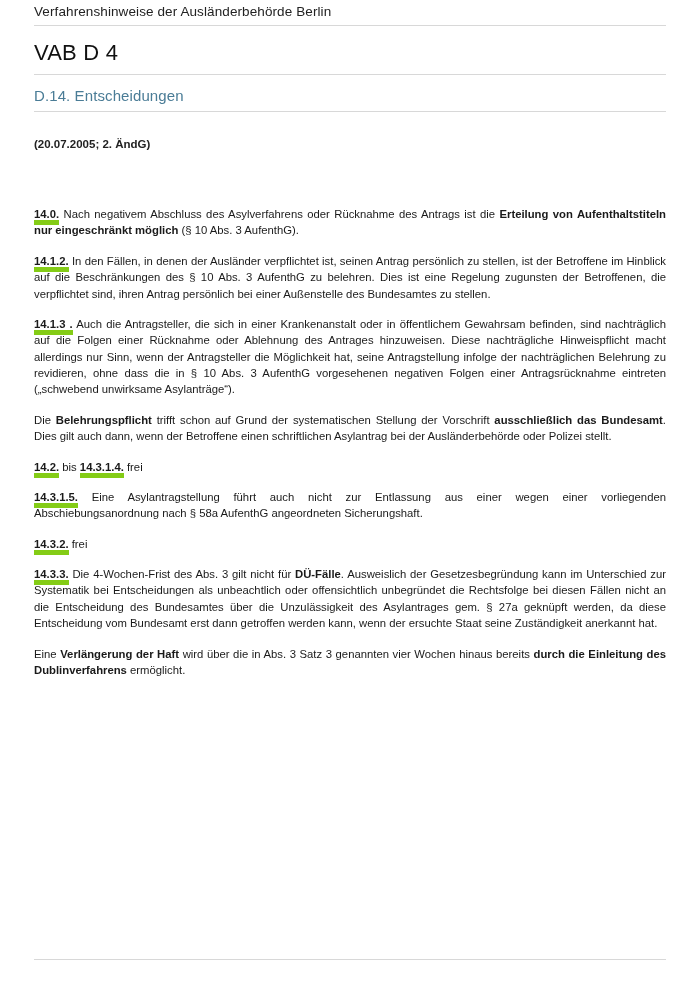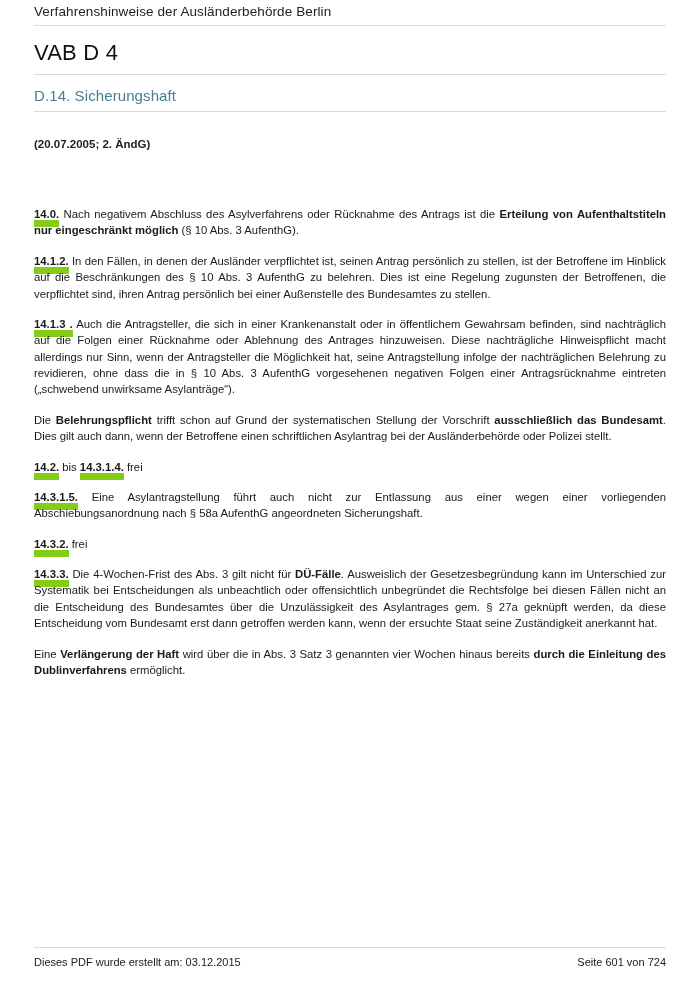--- a/index.html
+++ b/index.html
@@ -58,21 +58,21 @@
     font-size: 11.3px;
     line-height: 1.45;
     text-align: justify;
     margin: 0 0 14px 0;
     color: #1a1a1a;
   }
   .b { font-weight: bold; }
   .i { }
   .num {
     font-weight: bold;
-    border-bottom: 7px solid #84cc16;
+    border-bottom: 5px solid #84cc16;
   }
   .footer {
     position: absolute;
     left: 34px;
     right: 34px;
     bottom: 22px;
   }
   .footer-rule {
     border: 0;
     border-top: 1px solid #d8d8d8;
@@ -89,40 +89,36 @@
 <body>
 
 <div class="page">
 
   <div class="hdr-title">Verfahrenshinweise der Ausländerbehörde Berlin</div>
   <hr class="rule">
 
   <div class="doc-title">VAB D 4</div>
   <hr class="rule">
 
-  <div class="section-title">D.14. Sicherungshaft</div>
+  <div class="section-title">D.14. Entscheidungen</div>
   <hr class="rule">
 
   <div class="subnote">(20.07.2005; 2. ÄndG)</div>
 
   <div class="spacer-big"></div>
 
   <div id="body-content">
       <div class="para"><span class="num">14.0.</span><span> Nach negativem Abschluss des Asylverfahrens oder Rücknahme des Antrags ist die </span><span class="b">Erteilung von Aufenthaltstiteln nur eingeschränkt möglich</span><span> (§ 10 Abs. 3 AufenthG).</span></div>
       <div class="para"><span class="num">14.1.2.</span><span>    In den Fällen, in denen der Ausländer verpflichtet ist, seinen Antrag persönlich zu stellen, ist der Betroffene im Hinblick auf die Beschränkungen des § 10 Abs. 3 AufenthG zu belehren. Dies ist eine Regelung zugunsten der Betroffenen, die verpflichtet sind, ihren Antrag persönlich bei einer Außenstelle des Bundesamtes zu stellen.</span></div>
       <div class="para"><span class="num">14.1.3 .</span><span>   Auch die Antragsteller, die sich in einer Krankenanstalt oder in öffentlichem Gewahrsam befinden, sind nachträglich auf die Folgen einer Rücknahme oder Ablehnung des Antrages hinzuweisen. Diese nachträgliche Hinweispflicht macht allerdings nur Sinn, wenn der Antragsteller die Möglichkeit hat, seine Antragstellung infolge der nachträglichen Belehrung zu revidieren, ohne dass die in § 10 Abs. 3 AufenthG vorgesehenen negativen Folgen einer Antragsrücknahme eintreten („schwebend unwirksame Asylanträge“).</span></div>
       <div class="para"><span>Die </span><span class="b">Belehrungspflicht</span><span> trifft schon auf Grund der systematischen Stellung der Vorschrift </span><span class="b">ausschließlich das Bundesamt</span><span>. Dies gilt auch dann, wenn der Betroffene einen schriftlichen Asylantrag bei der Ausländerbehörde oder Polizei stellt.</span></div>
       <div class="para"><span class="num">14.2.</span><span> bis </span><span class="num">14.3.1.4.</span><span>   </span><span class="i">frei</span></div>
       <div class="para"><span class="num">14.3.1.5.</span><span>  Eine Asylantragstellung führt auch nicht zur Entlassung aus einer wegen einer vorliegenden Abschiebungsanordnung nach § 58a AufenthG angeordneten Sicherungshaft.</span></div>
       <div class="para"><span class="num">14.3.2.</span><span>  </span><span class="i">frei</span></div>
       <div class="para"><span class="num">14.3.3.</span><span>   Die 4-Wochen-Frist  des Abs. 3 gilt nicht für </span><span class="b">DÜ-Fälle</span><span>. Ausweislich der Gesetzesbegründung kann im Unterschied zur Systematik bei Entscheidungen als unbeachtlich oder offensichtlich unbegründet die Rechtsfolge bei diesen Fällen nicht an die Entscheidung des Bundesamtes über die Unzulässigkeit des Asylantrages gem. § 27a geknüpft werden, da diese Entscheidung vom Bundesamt erst dann getroffen werden kann, wenn der ersuchte Staat seine Zuständigkeit anerkannt hat.</span></div>
       <div class="para"><span>Eine </span><span class="b">Verlängerung der Haft</span><span> wird über die in Abs. 3 Satz 3 genannten vier Wochen hinaus bereits </span><span class="b">durch die Einleitung des Dublinverfahrens</span><span> ermöglicht.</span></div>
     </div>
 
   <div class="footer">
     <hr class="footer-rule">
-    <div class="footer-row">
-      <span>Dieses PDF wurde erstellt am: 03.12.2015</span>
-      <span>Seite 601 von 724</span>
-    </div>
   </div>
 
 </div>
 
 </body></html>

